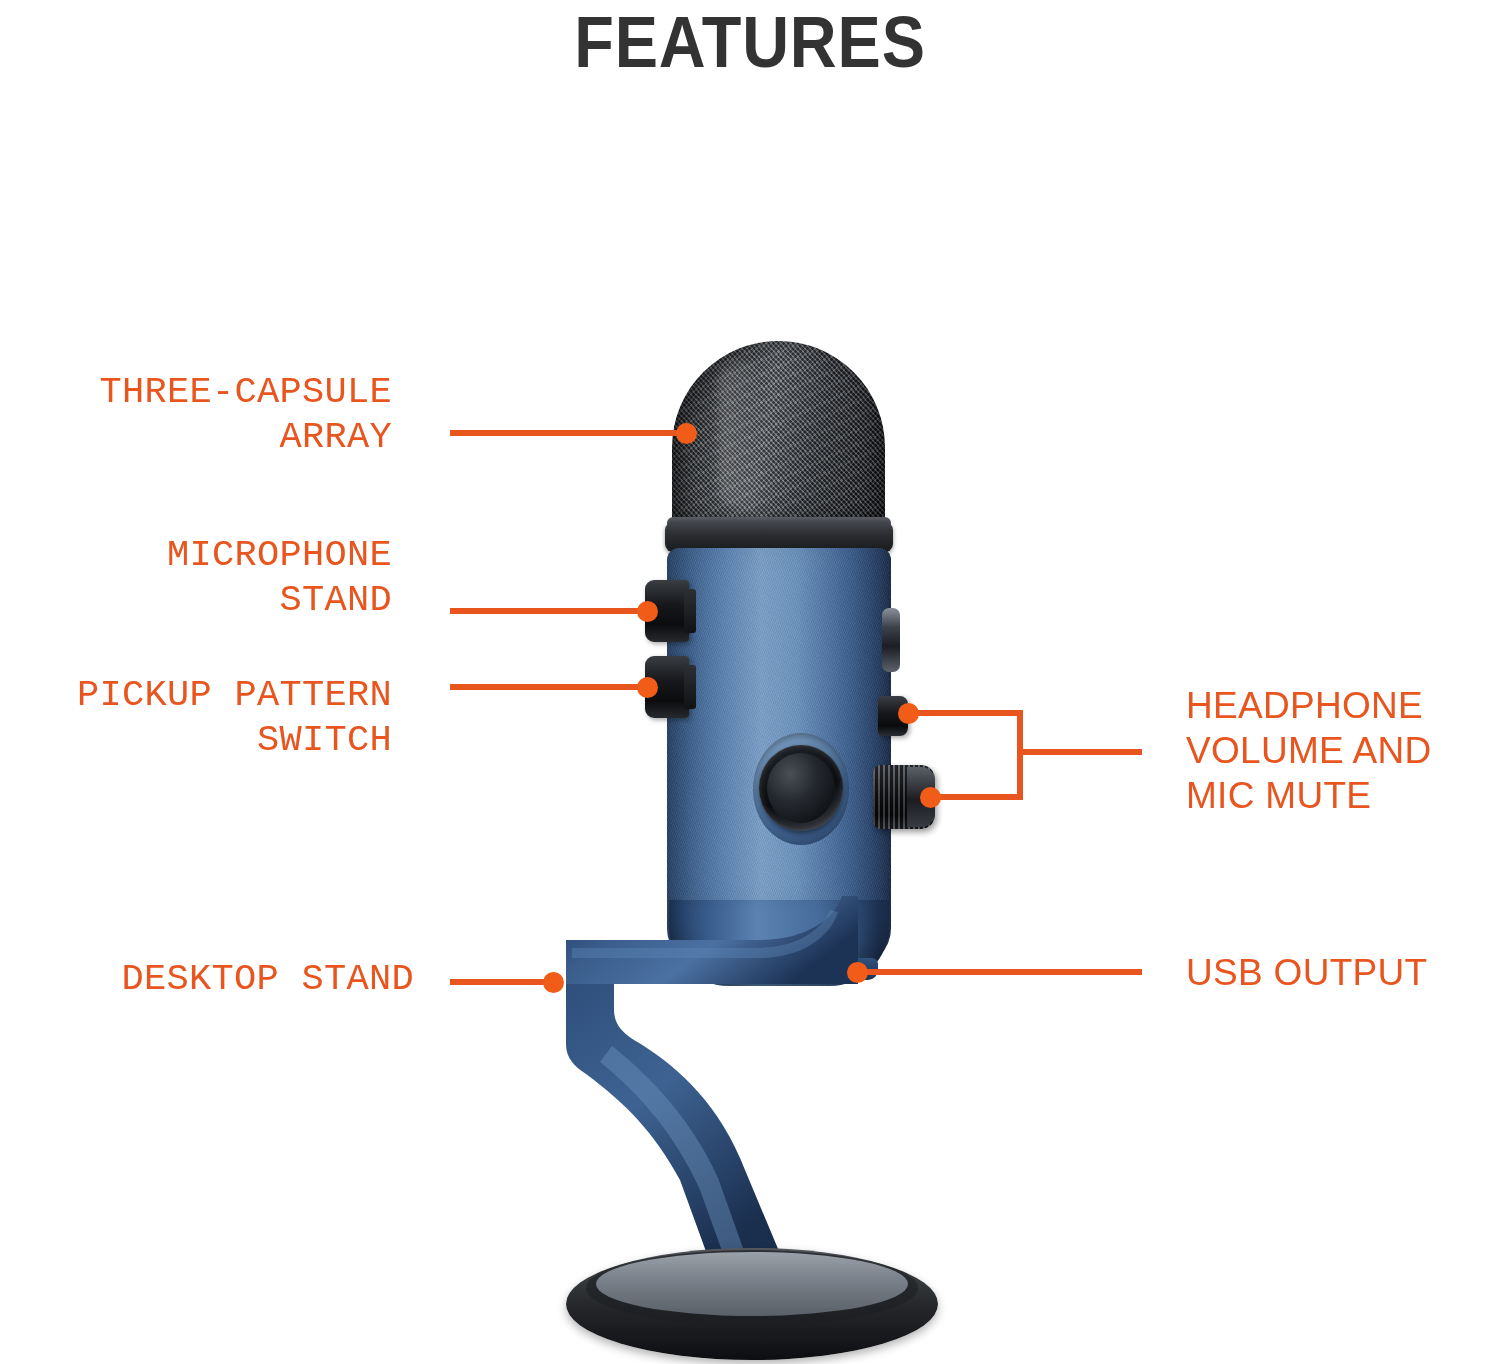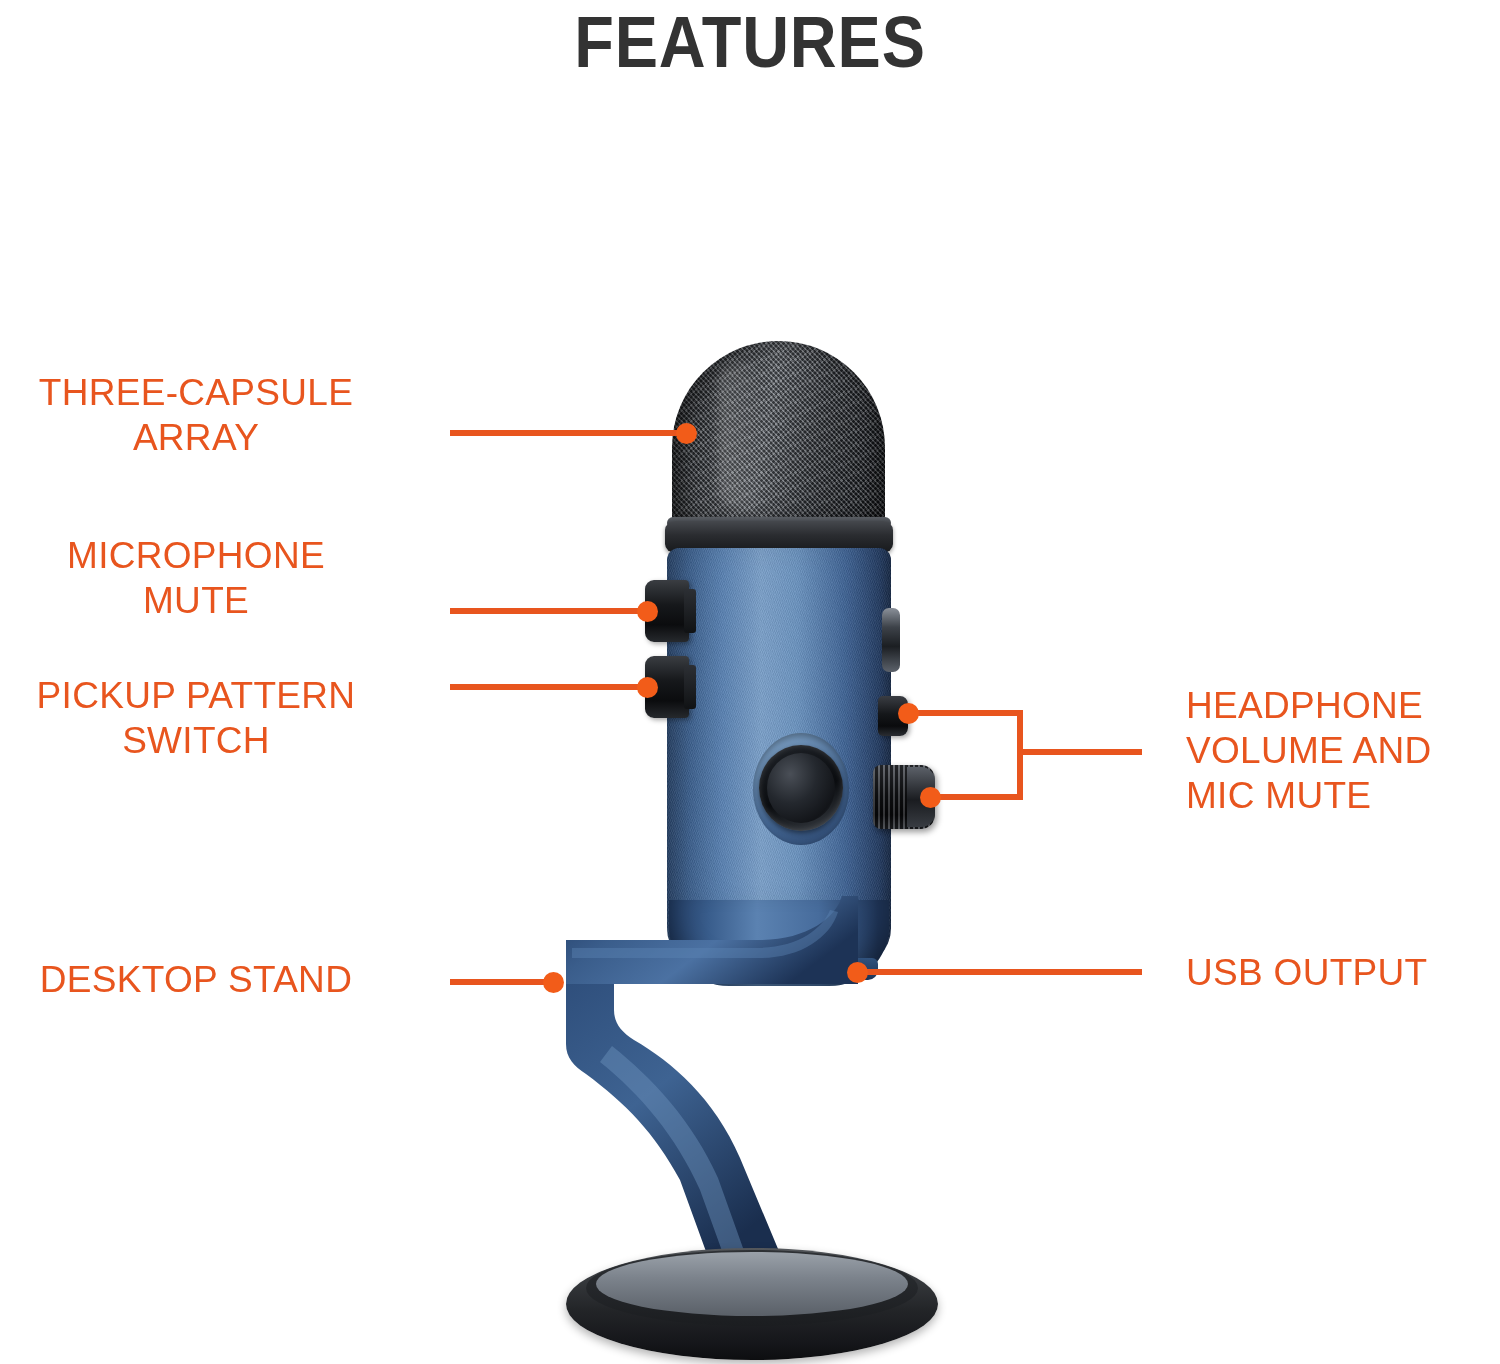--- a/index.html
+++ b/index.html
@@ -17,21 +17,21 @@
     color:#333333;line-height:80px;
     transform:scaleX(.90);transform-origin:50% 50%;
     white-space:nowrap;
   }
 
   
   .label{
     position:absolute;color:#E8551E;font-size:37px;font-weight:400;
     line-height:45px;letter-spacing:.3px;white-space:pre-line;
   }
-  .label.right-al{text-align:center;}
+  .label.right-al{text-align:right;font-family:Liberation Mono, monospace;}
   .label.left-al{text-align:left;}
 
   
   .lead{position:absolute;background:#E8551E;}
   .lead-h{height:6px;}
   .lead-v{width:6px;}
   .dot{
     position:absolute;width:21px;height:21px;border-radius:50%;
     background:#F25C19;
   }
@@ -276,26 +276,26 @@
   <div class="dot" style="left:898px;top:703px;"></div>
   <div class="dot" style="left:920px;top:787px;"></div>
 
   <div class="lead lead-h" style="left:862px;top:969px;width:280px;"></div>
   <div class="dot" style="left:847px;top:962px;"></div>
 
   <div class="label right-al" style="left:0;top:370px;width:392px;">THREE-CAPSULE
 ARRAY</div>
 
   <div class="label right-al" style="left:0;top:533px;width:392px;">MICROPHONE
-MUTE</div>
+STAND</div>
 
   <div class="label right-al" style="left:0;top:673px;width:392px;">PICKUP PATTERN
 SWITCH</div>
 
-  <div class="label right-al" style="left:0;top:957px;width:392px;">DESKTOP STAND</div>
+  <div class="label right-al" style="left:0;top:957px;width:392px;padding-left:22px;">DESKTOP STAND</div>
 
   <div class="label left-al" style="left:1186px;top:683px;width:320px;">HEADPHONE
 VOLUME AND
 MIC MUTE</div>
 
   <div class="label left-al" style="left:1186px;top:950px;width:320px;">USB OUTPUT</div>
 
 </div>
 
 </body></html>

